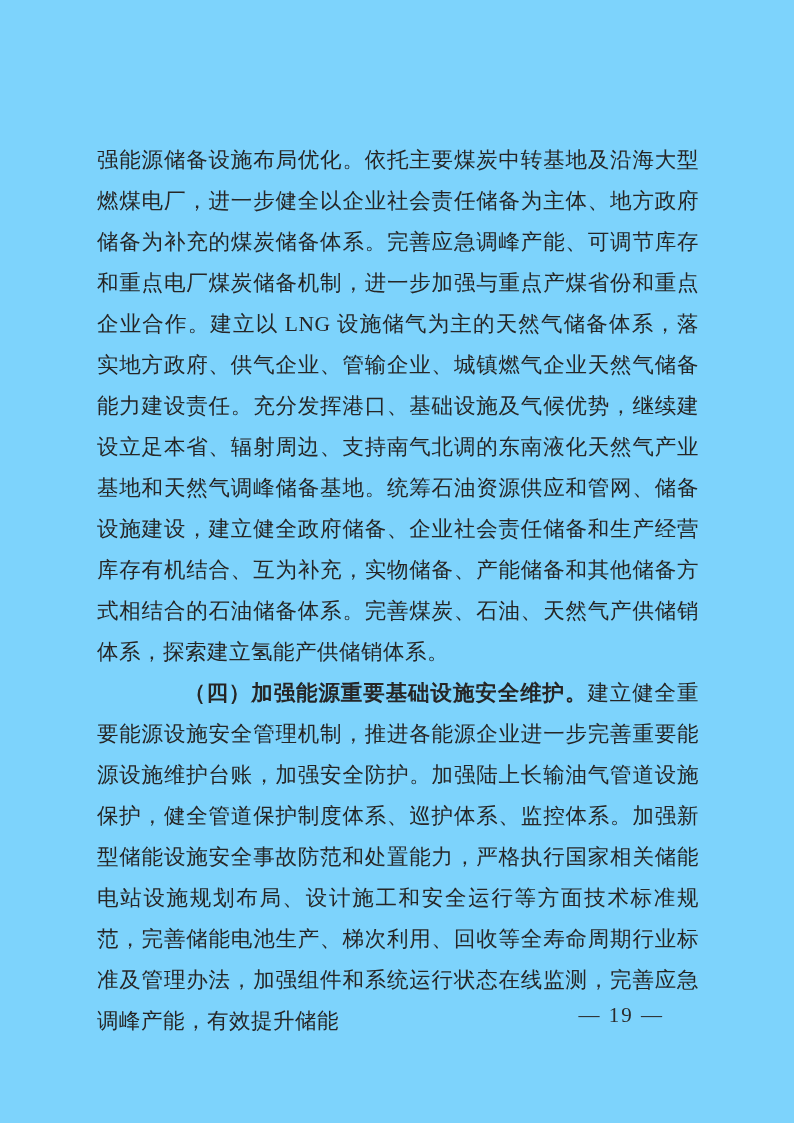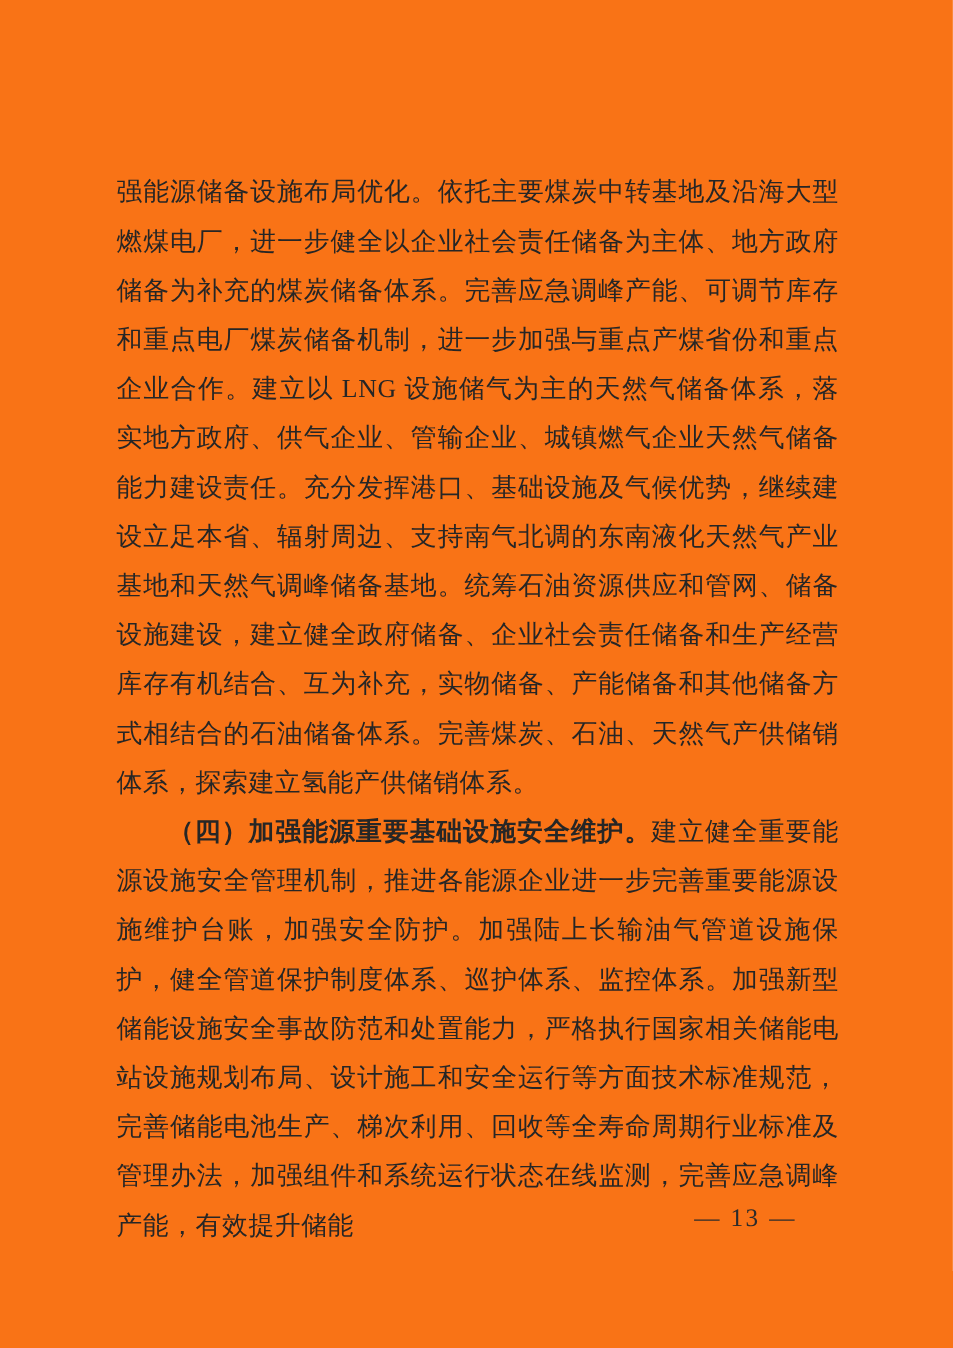--- a/index.html
+++ b/index.html
@@ -10,21 +10,21 @@
     width: 794px;
     height: 1123px;
     background: #ffffff;
     font-family: "Liberation Serif", serif;
     overflow: hidden;
   }
   .page {
     position: relative;
     width: 794px;
     height: 1123px;
-    background: #f97316;
+    background: #7dd3fc;
   }
   .text-block {
     position: absolute;
     left: 97px;
     top: 140px;
     width: 602px;
     font-size: 21.5px;
     line-height: 41px;
     color: #262626;
     text-align: justify;
@@ -32,20 +32,21 @@
   }
   .para {
     margin: 0;
     padding: 0;
   }
   .para.indent {
     text-indent: 2em;
   }
   .heading-bold {
     font-weight: bold;
+    margin-left: 44px;
   }
   .page-number {
     position: absolute;
     top: 1003px;
     right: 130px;
     font-size: 21px;
     color: #2b2b2b;
     letter-spacing: 2px;
     font-family: "Liberation Serif", serif;
   }
@@ -56,15 +57,15 @@
 <div class="page">
 
   <div class="text-block">
 
     <p class="para"><span>强能源储备设施布局优化。依托主要煤炭中转基地及沿海大型燃煤电厂，进一步健全以企业社会责任储备为主体、地方政府储备为补充的煤炭储备体系。完善应急调峰产能、可调节库存和重点电厂煤炭储备机制，进一步加强与重点产煤省份和重点企业合作。建立以 LNG 设施储气为主的天然气储备体系，落实地方政府、供气企业、管输企业、城镇燃气企业天然气储备能力建设责任。充分发挥港口、基础设施及气候优势，继续建设立足本省、辐射周边、支持南气北调的东南液化天然气产业基地和天然气调峰储备基地。统筹石油资源供应和管网、储备设施建设，建立健全政府储备、企业社会责任储备和生产经营库存有机结合、互为补充，实物储备、产能储备和其他储备方式相结合的石油储备体系。完善煤炭、石油、天然气产供储销体系，探索建立氢能产供储销体系。</span></p>
 
     <p class="para indent"><span class="heading-bold">（四）加强能源重要基础设施安全维护。</span><span>建立健全重要能源设施安全管理机制，推进各能源企业进一步完善重要能源设施维护台账，加强安全防护。加强陆上长输油气管道设施保护，健全管道保护制度体系、巡护体系、监控体系。加强新型储能设施安全事故防范和处置能力，严格执行国家相关储能电站设施规划布局、设计施工和安全运行等方面技术标准规范，完善储能电池生产、梯次利用、回收等全寿命周期行业标准及管理办法，加强组件和系统运行状态在线监测，完善应急调峰产能，有效提升储能</span></p>
 
   </div>
 
-  <div class="page-number">— 13 —</div>
+  <div class="page-number">— 19 —</div>
 
 </div>
 
 </body></html>

